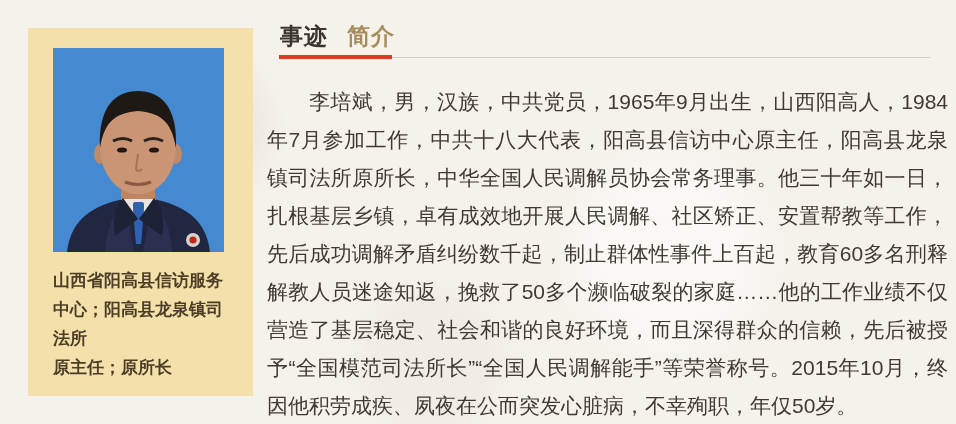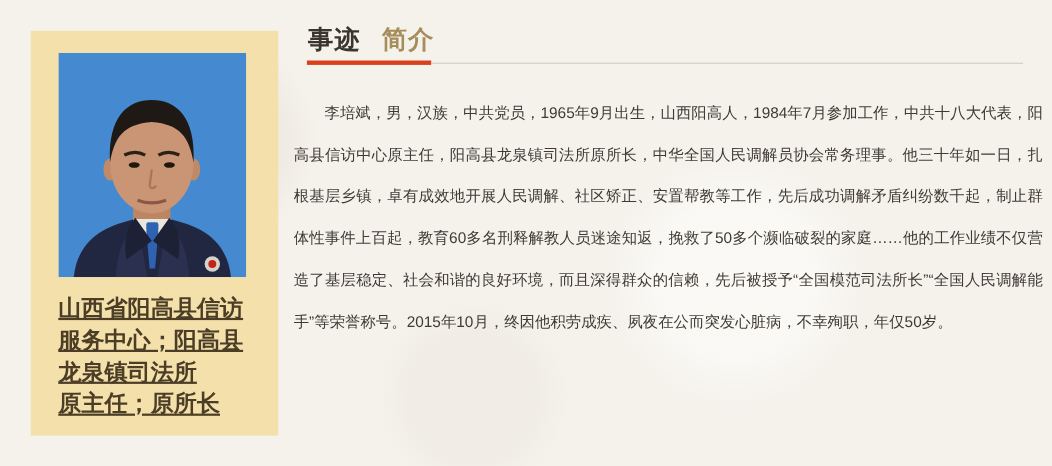--- a/index.html
+++ b/index.html
@@ -24,22 +24,22 @@
     background: #f3e0aa;
   }
   .photo {
     position: absolute; left: 25px; top: 20px;
     width: 171px; height: 204px;
     overflow: hidden;
   }
   .photo svg { display: block; width: 171px; height: 204px; }
   .caption {
     position: absolute; left: 25px; top: 238px; width: 180px;
-    font-size: 21px; line-height: 29px; font-weight: 700;
-    color: #4c3e26; word-break: break-all; text-align: left; text-decoration: underline;
+    font-size: 17px; line-height: 29px; font-weight: 700;
+    color: #4c3e26; word-break: break-all; text-align: left;
   }
 
   
   .content { position: absolute; left: 267px; top: 22px; width: 681px; }
   .section-title {
     margin-left: 13px;
     font-size: 23px; line-height: 28px; font-weight: 700;
     color: #3a352e; letter-spacing: 1px;
   }
   .section-title .accent { color: #a68e5c; margin-left: 19px; }
@@ -47,21 +47,21 @@
   .red-bar {
     position: absolute; left: 12px; top: 0;
     width: 113px; height: 4px; background: #d8411b;
   }
   .gray-line {
     position: absolute; left: 125px; right: 18px; top: 2px;
     height: 1px; background: #d0cdc5;
   }
   .bio {
     margin-top: 22px;
-    font-size: 14px; line-height: 38px;
+    font-size: 21px; line-height: 38px;
     color: #3f3a34;
     text-align: justify; text-indent: 2em;
   }
 </style>
 </head>
 <body>
 
 <div class="page">
 
   <aside class="profile-card">

